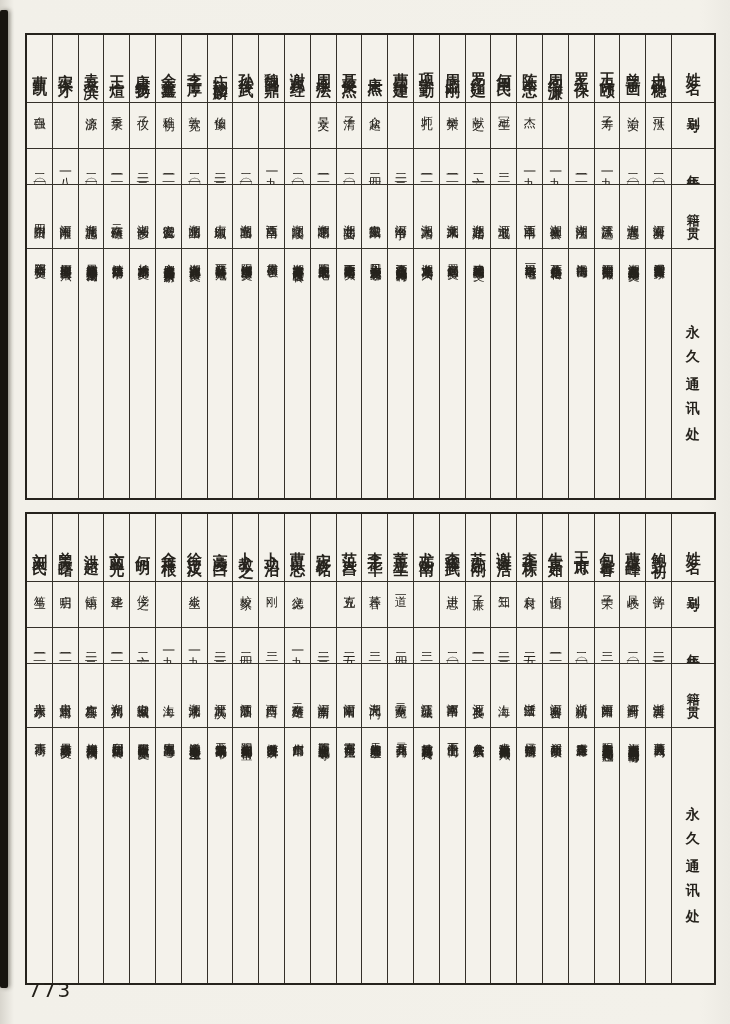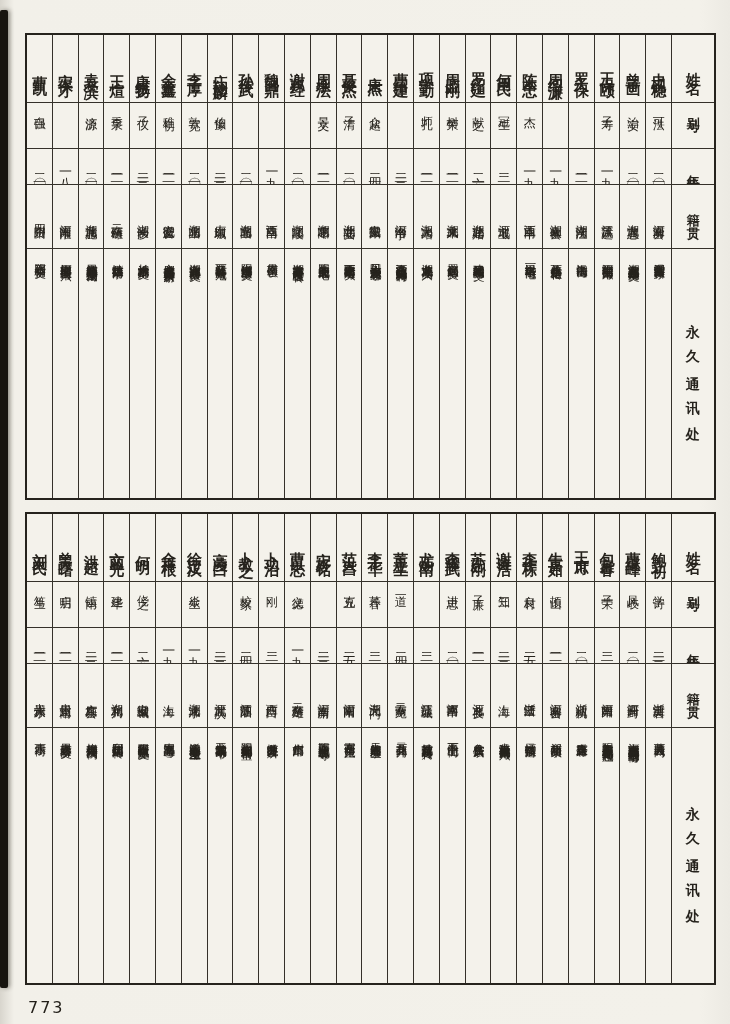--- a/index.html
+++ b/index.html
@@ -50,22 +50,22 @@
   .row-age .vt    { font-size:13px; letter-spacing:3px; line-height:1.05; }
   .row-native .vt { font-size:12px; letter-spacing:1px; line-height:1.05; }
   .row-addr .vt   { font-size:11.5px; letter-spacing:.5px; line-height:11.8px; }
   .hcol .row-name .vt   { font-size:15px; letter-spacing:9px; }
   .hcol .row-alias .vt  { font-size:13px; font-weight:bold; letter-spacing:3px; }
   .hcol .row-age .vt    { font-size:13px; font-weight:bold; letter-spacing:2px; }
   .hcol .row-native .vt { font-size:13px; font-weight:bold; letter-spacing:13px; }
   .hcol .row-addr       { align-items:center; }
   .hcol .row-addr .vt   { font-size:14px; font-weight:bold; letter-spacing:26px; line-height:1.2; }
   .page-number {
-    position:absolute; left:28px; top:998px;
-    font-size:16px; letter-spacing:2px; color:#211e18;
+    position:absolute; left:28px; top:978px;
+    font-size:20px; letter-spacing:2px; color:#211e18;
   }
 </style>
 </head>
 <body>
 
 <div class="page">
   <div class="gutter"></div>
 
   <div class="dir-table t-top" id="table-0">
       <div class="col pcol">

